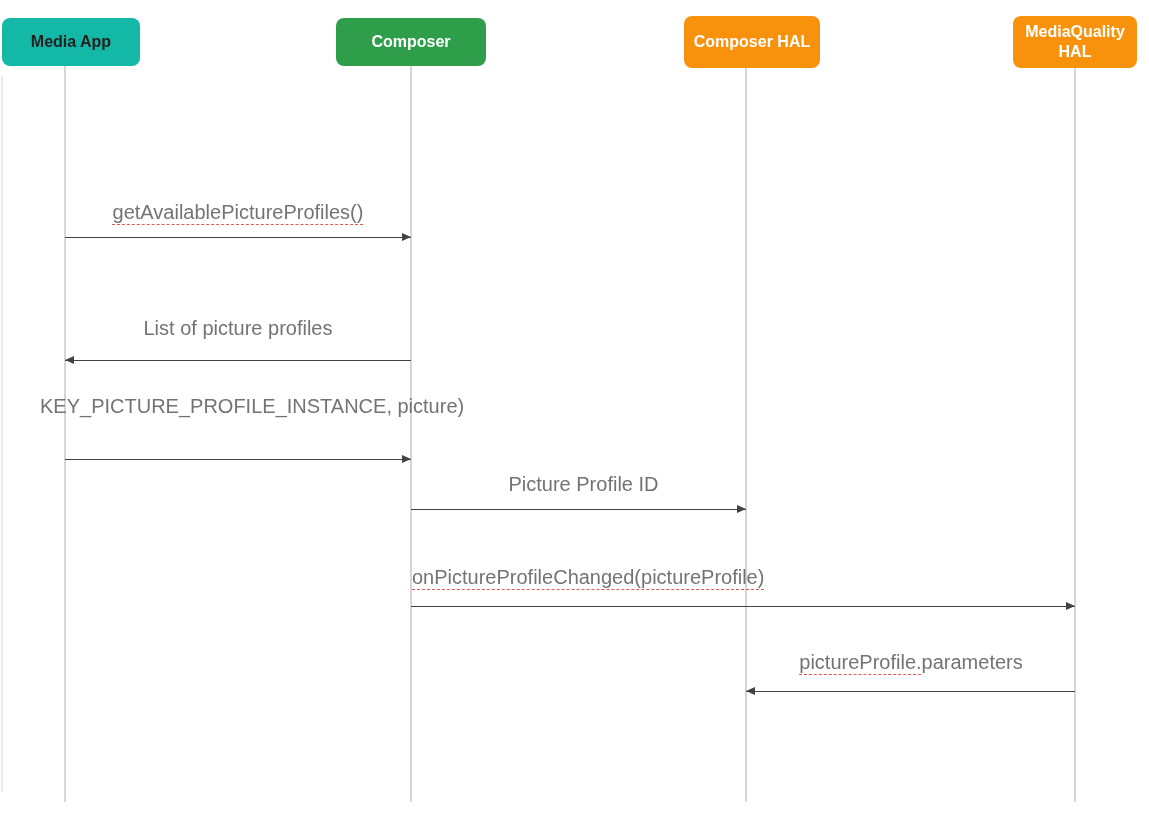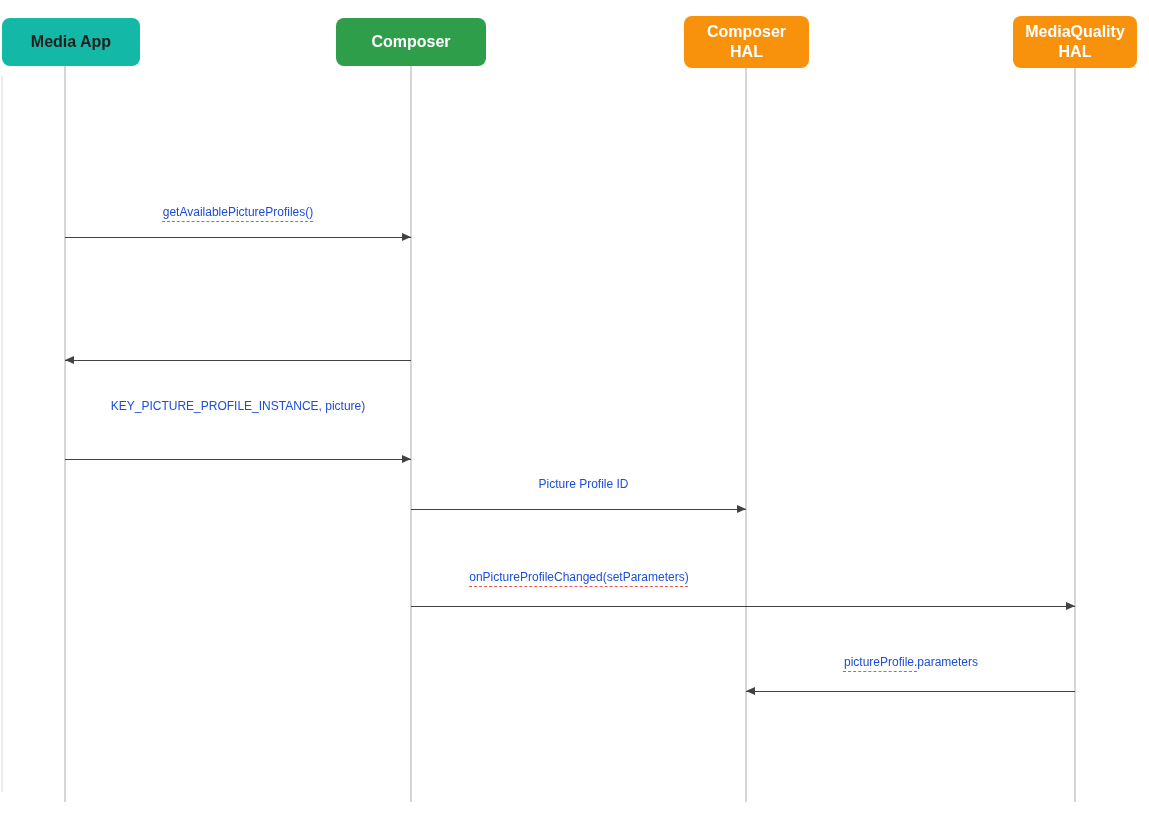--- a/index.html
+++ b/index.html
@@ -33,40 +33,40 @@
     justify-content: center;
     text-align: center;
     font-weight: 700;
     font-size: 16px;
     line-height: 20px;
     box-sizing: border-box;
     padding: 2px 6px;
   }
   .actor-media-app   { left: 2px;    top: 18px; width: 138px; height: 48px; background: #14b8a6; color: #212121; }
   .actor-framework   { left: 336px;  top: 18px; width: 150px; height: 48px; background: #2f9e4b; color: #ffffff; }
-  .actor-composer    { left: 684px;  top: 16px; width: 125px; height: 52px; background: #f8920d; color: #ffffff; }
+  .actor-composer    { left: 684px;  top: 16px; width: 136px; height: 52px; background: #f8920d; color: #ffffff; }
   .actor-mediaq      { left: 1013px; top: 16px; width: 124px; height: 52px; background: #f8920d; color: #ffffff; justify-content: center; }
 
   
   .lifeline {
     position: absolute;
     width: 2px;
     background: #d6d6d6;
   }
   .lifeline-1 { left: 64px;   top: 66px; height: 736px; }
   .lifeline-2 { left: 410px;  top: 66px; height: 736px; }
   .lifeline-3 { left: 745px;  top: 68px; height: 734px; }
   .lifeline-4 { left: 1074px; top: 68px; height: 734px; }
 
   
   .msg-label {
     position: absolute;
-    font-size: 12px;
+    font-size: 20px;
     line-height: 22px;
-    color: #1d4ed8;
+    color: #737373;
     text-align: center;
     white-space: nowrap;
   }
   .sq {
     text-decoration-line: underline;
     text-decoration-style: dashed;
     text-decoration-color: #e05a55;
     text-decoration-thickness: 1px;
     text-underline-offset: 5px;
   }
@@ -134,37 +134,40 @@
   <div class="lifeline lifeline-2"></div>
   <div class="lifeline lifeline-3"></div>
   <div class="lifeline lifeline-4"></div>
 
   <div class="msg-label label-m1">
     <span class="sq">getAvailablePictureProfiles()</span>
   </div>
   <div class="msg-line line-m1"></div>
   <div class="arrowhead right head-m1"></div>
 
+  <div class="msg-label label-m2">
+    <span>List of picture profiles</span>
+  </div>
   <div class="msg-line line-m2"></div>
   <div class="arrowhead left head-m2"></div>
 
   <div class="msg-label label-m3">
     <div>KEY_PICTURE_PROFILE_INSTANCE, picture)</div>
   </div>
   <div class="msg-line line-m3"></div>
   <div class="arrowhead right head-m3"></div>
 
   <div class="msg-label label-m4">
     <span>Picture Profile ID</span>
   </div>
   <div class="msg-line line-m4"></div>
   <div class="arrowhead right head-m4"></div>
 
   <div class="msg-label label-m5">
-    <span class="sq">onPictureProfileChanged(setParameters)</span>
+    <span class="sq">onPictureProfileChanged(pictureProfile)</span>
   </div>
   <div class="msg-line line-m5"></div>
   <div class="arrowhead right head-m5"></div>
 
   <div class="msg-label label-m6">
     <span class="sq">pictureProfile.</span><span>parameters</span>
   </div>
   <div class="msg-line line-m6"></div>
   <div class="arrowhead left head-m6"></div>
 

